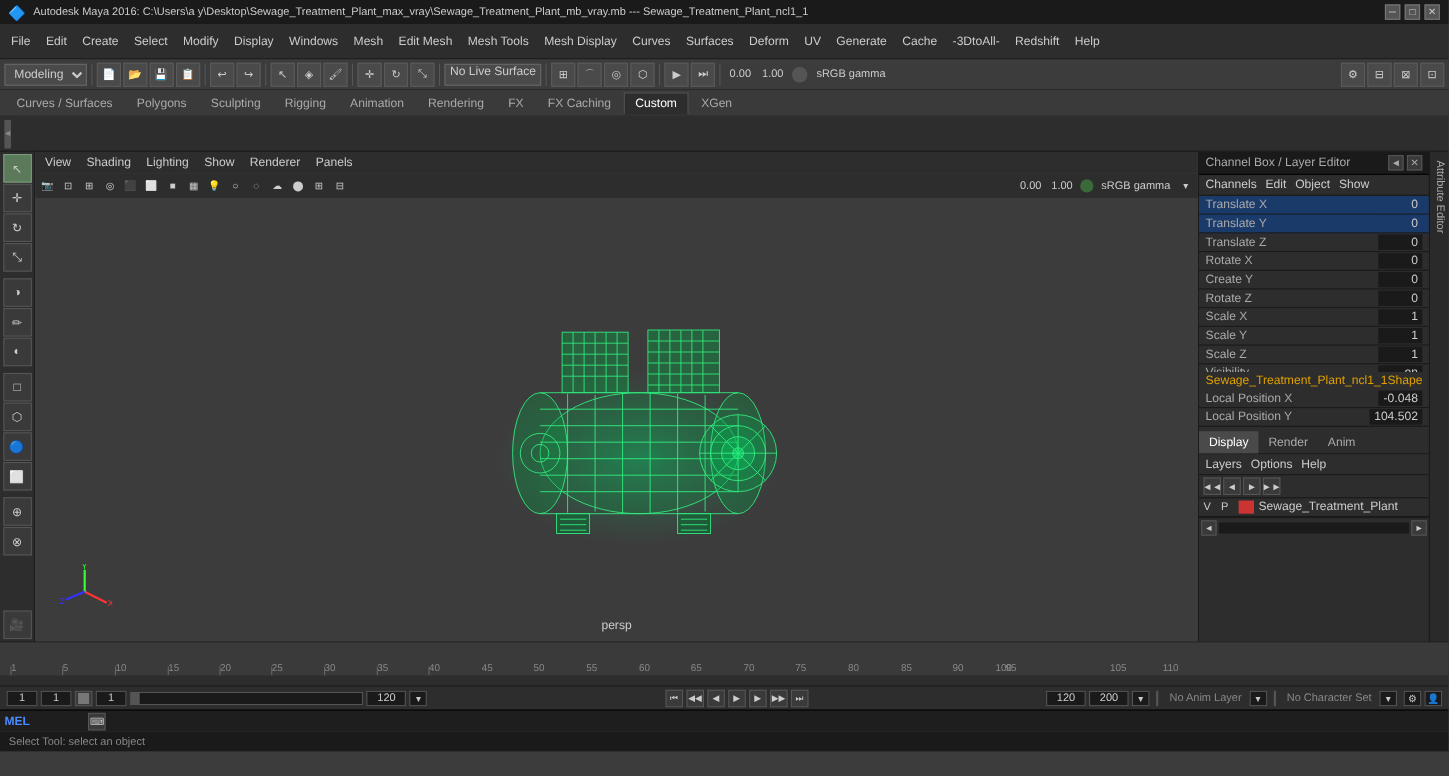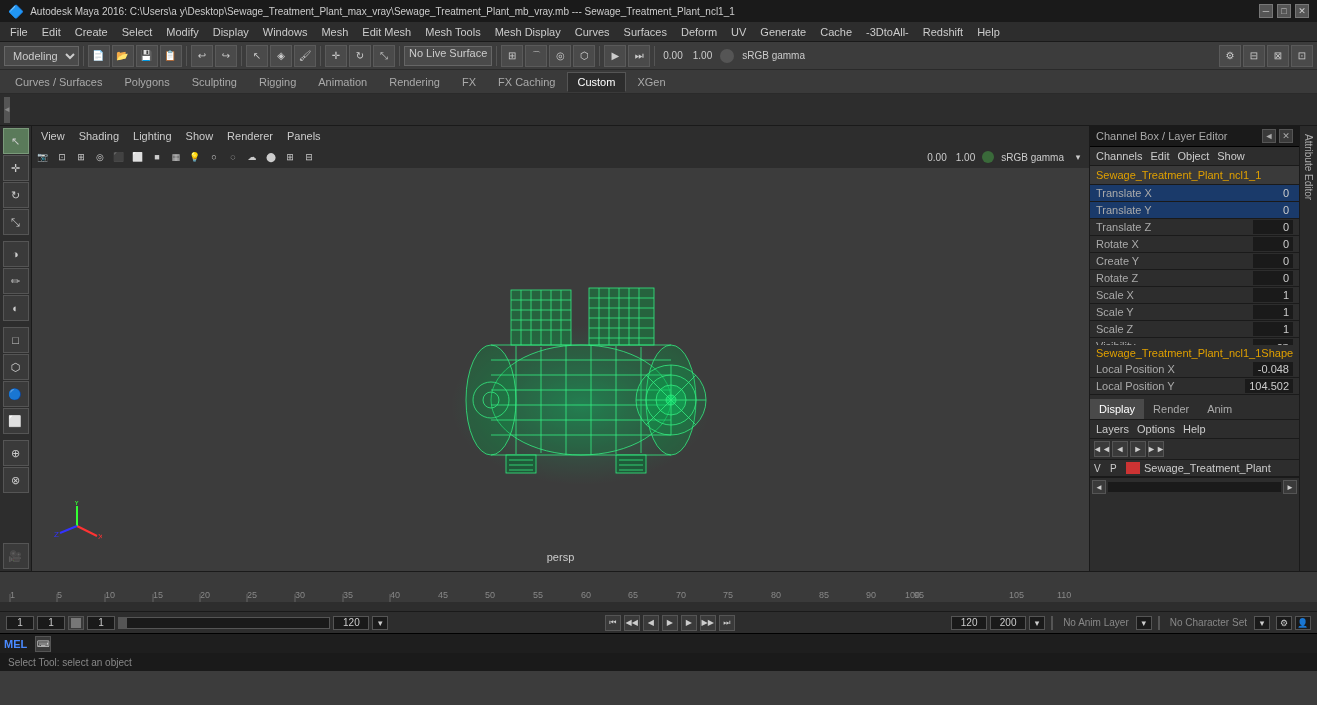--- a/index.html
+++ b/index.html
@@ -41,21 +41,21 @@
       cursor: pointer;
       display: flex;
       align-items: center;
       justify-content: center;
       font-size: 9px;
     }
 
     
     #menu-bar {
       background: #2d2d2d;
-      height: 20px;
+      height: 32px;
       display: flex;
       align-items: center;
       padding: 0 4px;
       gap: 2px;
       border-bottom: 1px solid #1a1a1a;
     }
     .menu-item {
       padding: 2px 6px;
       cursor: pointer;
       font-size: 11px;
@@ -451,20 +451,21 @@
     }
 
     
     #command-line {
       height: 20px;
       background: #1e1e1e;
       display: flex;
       align-items: center;
       padding: 0 4px;
       border-top: 1px solid #000;
+      gap: 45px;
     }
     .cmd-label {
       color: #4a8aff;
       font-size: 11px;
       margin-right: 8px;
       font-weight: bold;
     }
     .cmd-result {
       flex: 1;
       color: #888;
@@ -790,21 +791,20 @@
       </div>
     </div>
 
     <div id="channel-panel-menubar">
       <span class="cp-menu-item">Channels</span>
       <span class="cp-menu-item">Edit</span>
       <span class="cp-menu-item">Object</span>
       <span class="cp-menu-item">Show</span>
     </div>
 
-    <div id="object-name">Sewage_Treatment_Plant_ncl1_1</div>
 
     <div style="overflow-y:auto; max-height:160px;">
 
       <div class="channel-row" style="background:#1a3a6a;">
         <span class="channel-name">Translate X</span>
         <span class="channel-value blue-bg">0</span>
       </div>
       <div class="channel-row" style="background:#1a3a6a;">
         <span class="channel-name">Translate Y</span>
         <span class="channel-value blue-bg">0</span>

